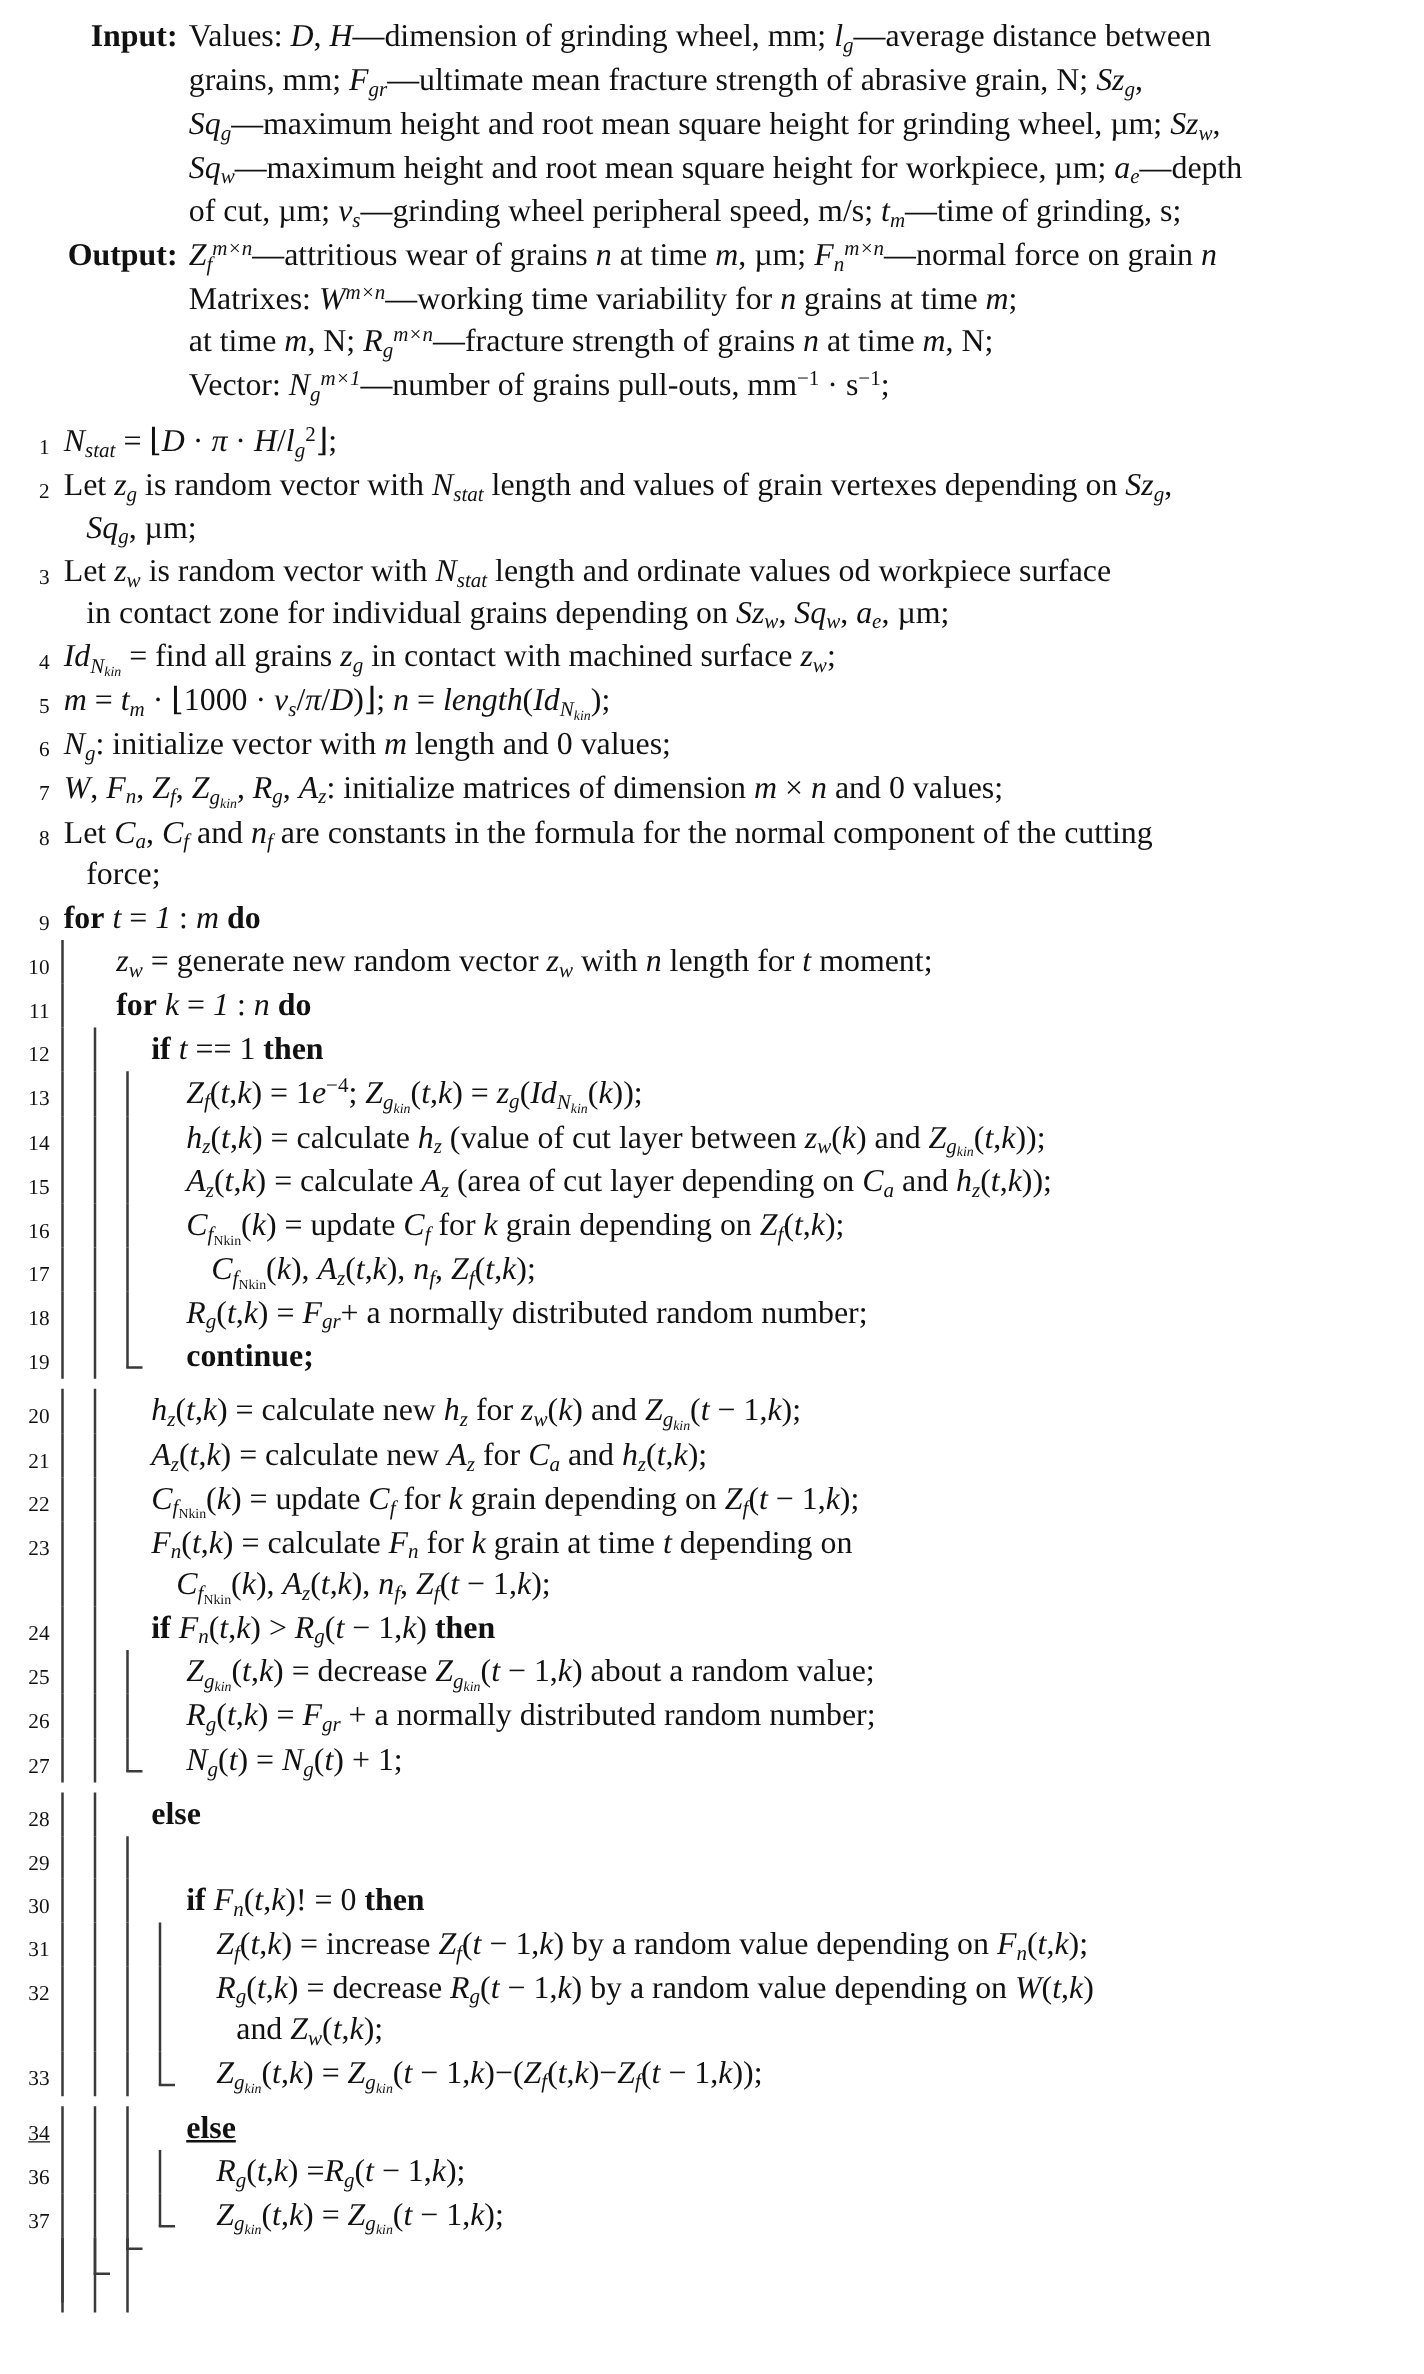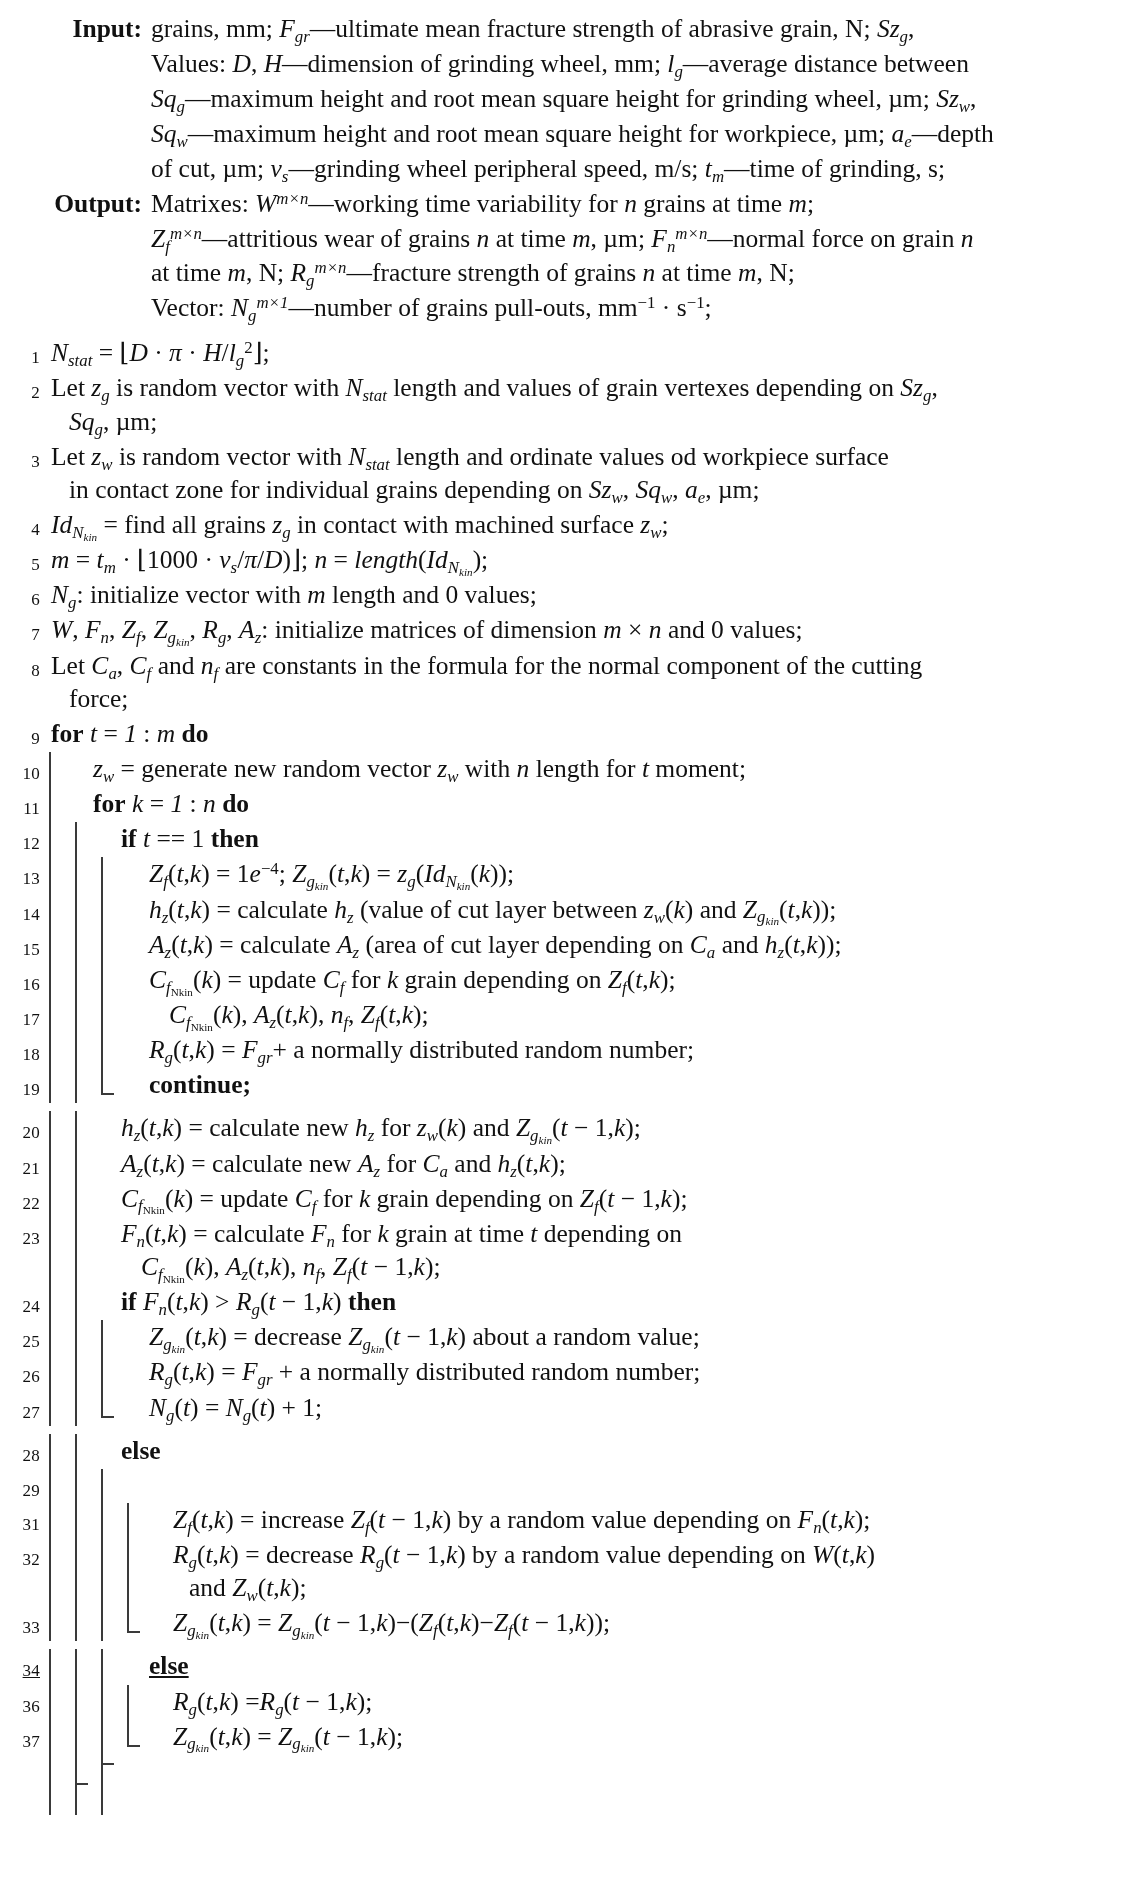--- a/index.html
+++ b/index.html
@@ -121,33 +121,33 @@
 </head>
 <body>
 
 <div class="page">
 
   <div class="io-block">
 
     <div class="io-row">
       <div class="io-label">Input:</div>
       <div class="io-body">
+        <span class="io-line">Values: <span class="mathvar">D</span>, <span class="mathvar">H</span>—dimension of grinding wheel, mm; <span class="mathvar">l<sub>g</sub></span>—average distance between</span>
         <span class="io-line">grains, mm; <span class="mathvar">F<sub>gr</sub></span>—ultimate mean fracture strength of abrasive grain, N; <span class="mathvar">Sz<sub>g</sub></span>,</span>
-        <span class="io-line">Values: <span class="mathvar">D</span>, <span class="mathvar">H</span>—dimension of grinding wheel, mm; <span class="mathvar">l<sub>g</sub></span>—average distance between</span>
         <span class="io-line"><span class="mathvar">Sq<sub>g</sub></span>—maximum height and root mean square height for grinding wheel, µm; <span class="mathvar">Sz<sub>w</sub></span>,</span>
         <span class="io-line"><span class="mathvar">Sq<sub>w</sub></span>—maximum height and root mean square height for workpiece, µm; <span class="mathvar">a<sub>e</sub></span>—depth</span>
         <span class="io-line">of cut, µm; <span class="mathvar">v<sub>s</sub></span>—grinding wheel peripheral speed, m/s; <span class="mathvar">t<sub>m</sub></span>—time of grinding, s;</span>
       </div>
     </div>
 
     <div class="io-row">
       <div class="io-label">Output:</div>
       <div class="io-body">
+        <span class="io-line"><span class="mathvar">Z<sub>f</sub><sup><i>m</i>×<i>n</i></sup></span>—attritious wear of grains <span class="mathvar">n</span> at time <span class="mathvar">m</span>, µm; <span class="mathvar">F<sub>n</sub><sup><i>m</i>×<i>n</i></sup></span>—normal force on grain <span class="mathvar">n</span></span>
         <span class="io-line">Matrixes: <span class="mathvar">W<sup><i>m</i>×<i>n</i></sup></span>—working time variability for <span class="mathvar">n</span> grains at time <span class="mathvar">m</span>;</span>
-        <span class="io-line"><span class="mathvar">Z<sub>f</sub><sup><i>m</i>×<i>n</i></sup></span>—attritious wear of grains <span class="mathvar">n</span> at time <span class="mathvar">m</span>, µm; <span class="mathvar">F<sub>n</sub><sup><i>m</i>×<i>n</i></sup></span>—normal force on grain <span class="mathvar">n</span></span>
         <span class="io-line">at time <span class="mathvar">m</span>, N; <span class="mathvar">R<sub>g</sub><sup><i>m</i>×<i>n</i></sup></span>—fracture strength of grains <span class="mathvar">n</span> at time <span class="mathvar">m</span>, N;</span>
         <span class="io-line">Vector: <span class="mathvar">N<sub>g</sub><sup><i>m</i>×1</sup></span>—number of grains pull-outs, mm<sup>−1</sup> · s<sup>−1</sup>;</span>
       </div>
     </div>
 
   </div>
 
   <div class="algo">
 
     <div class="aline">
@@ -436,20 +436,31 @@
 
     <div class="aline">
       <div class="num">29</div>
       <div class="bars">
         <span class="bar"></span>
         <span class="bar"></span>
         <span class="bar"></span>
       </div>
     </div>
 
+    <div class="aline">
+      <div class="num">30</div>
+      <div class="bars">
+        <span class="bar"></span>
+        <span class="bar"></span>
+        <span class="bar"></span>
+      </div>
+      <div class="body">
+        <span class="txt" style="padding-left:24px;"><span class="bd">if</span> <span class="mathvar">F<sub>n</sub></span>(<span class="mathvar">t</span>,<span class="mathvar">k</span>)! = 0 <span class="bd">then</span></span>
+      </div>
+    </div>
 
     <div class="aline">
       <div class="num">31</div>
       <div class="bars">
         <span class="bar"></span>
         <span class="bar"></span>
         <span class="bar"></span>
         <span class="bar"></span>
       </div>
       <div class="body">

